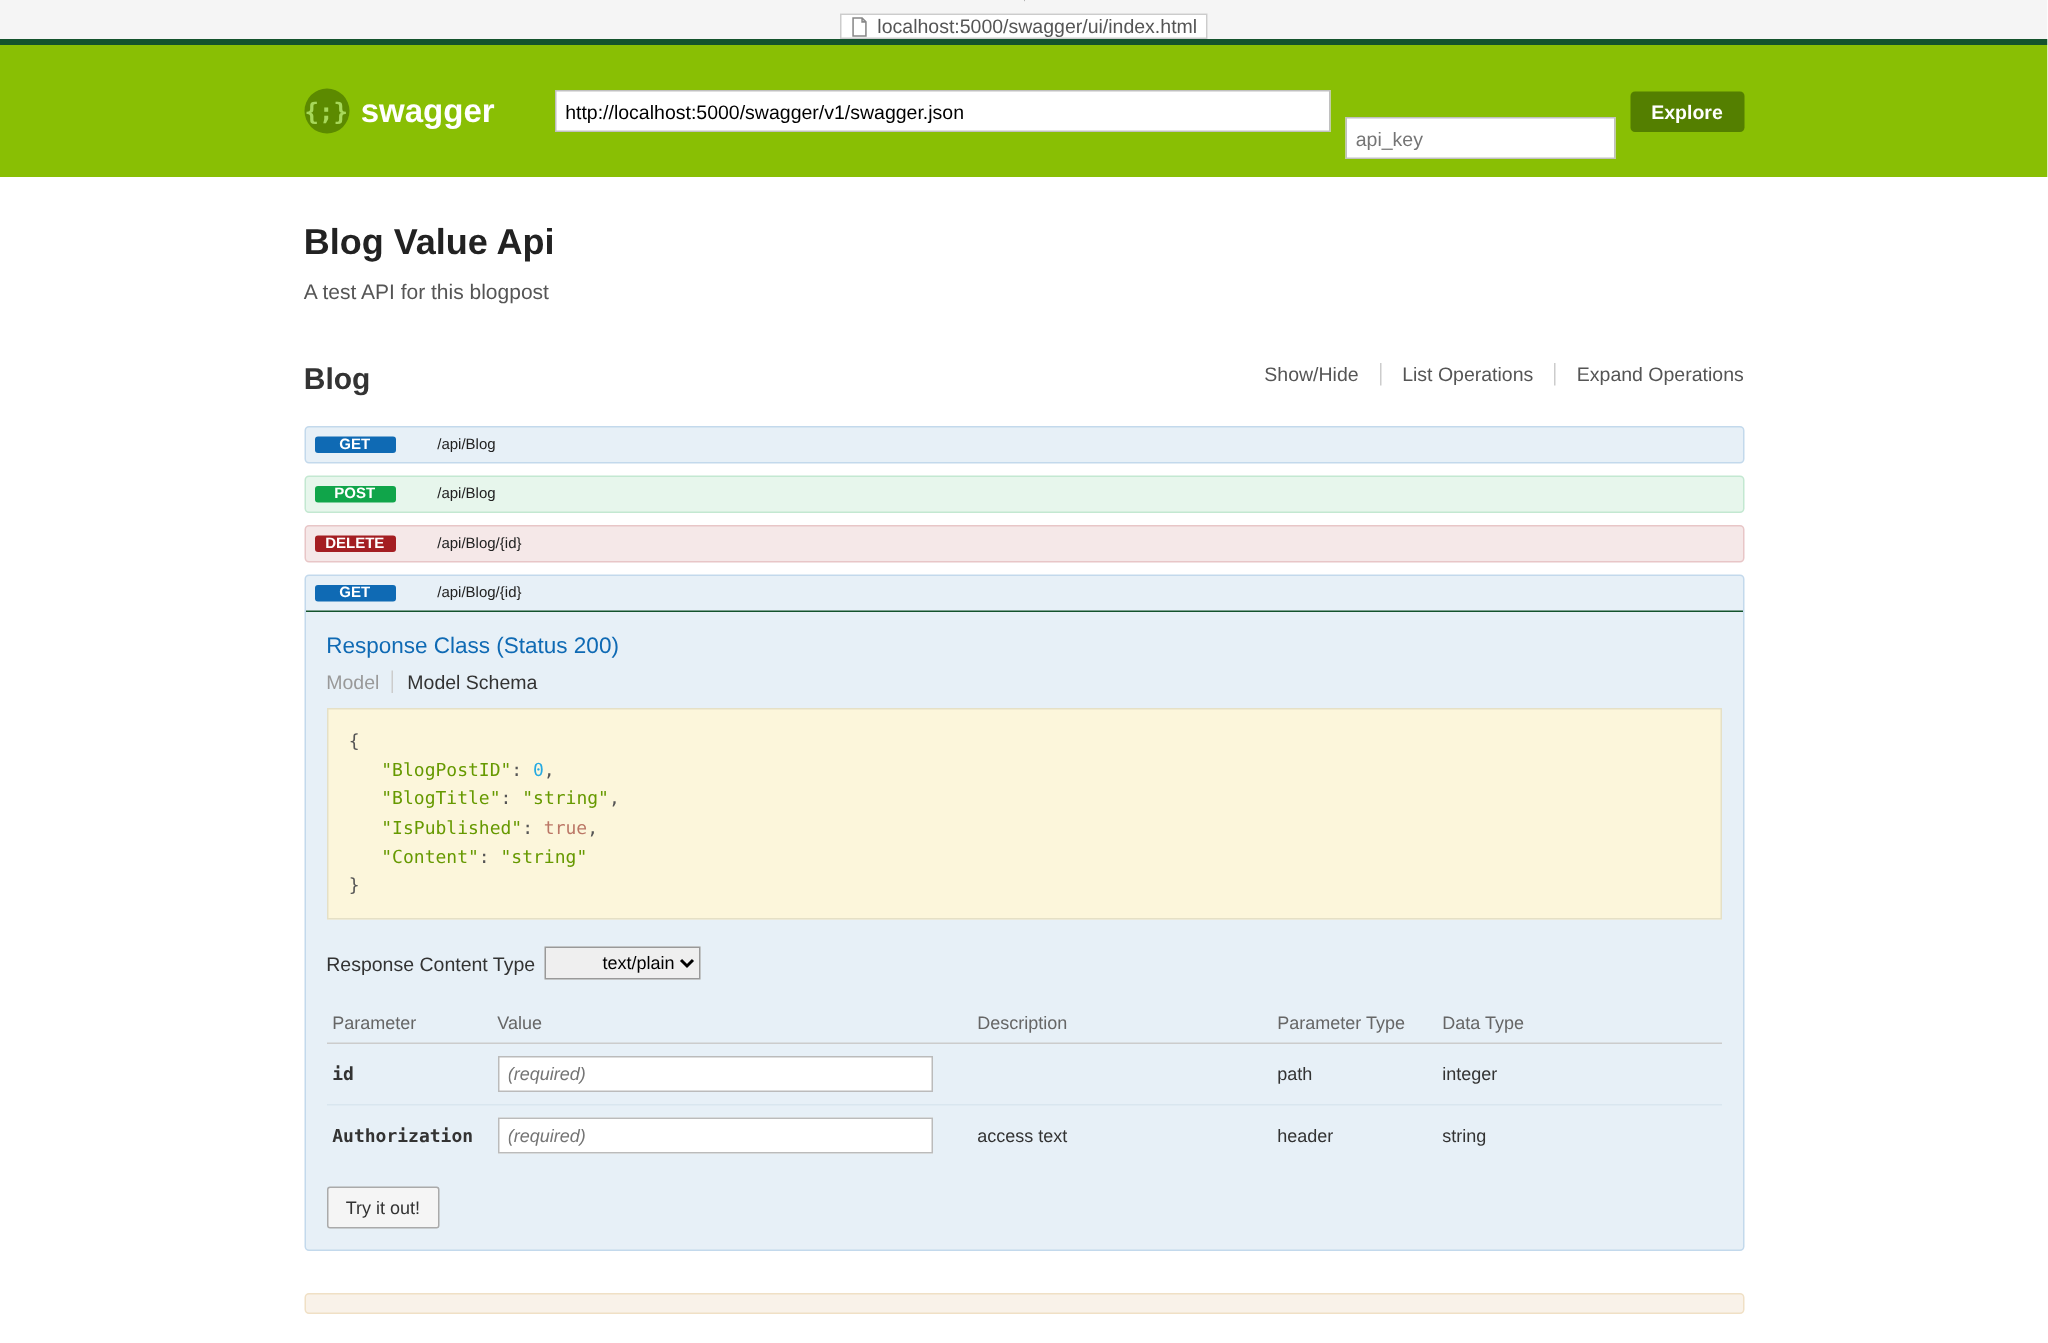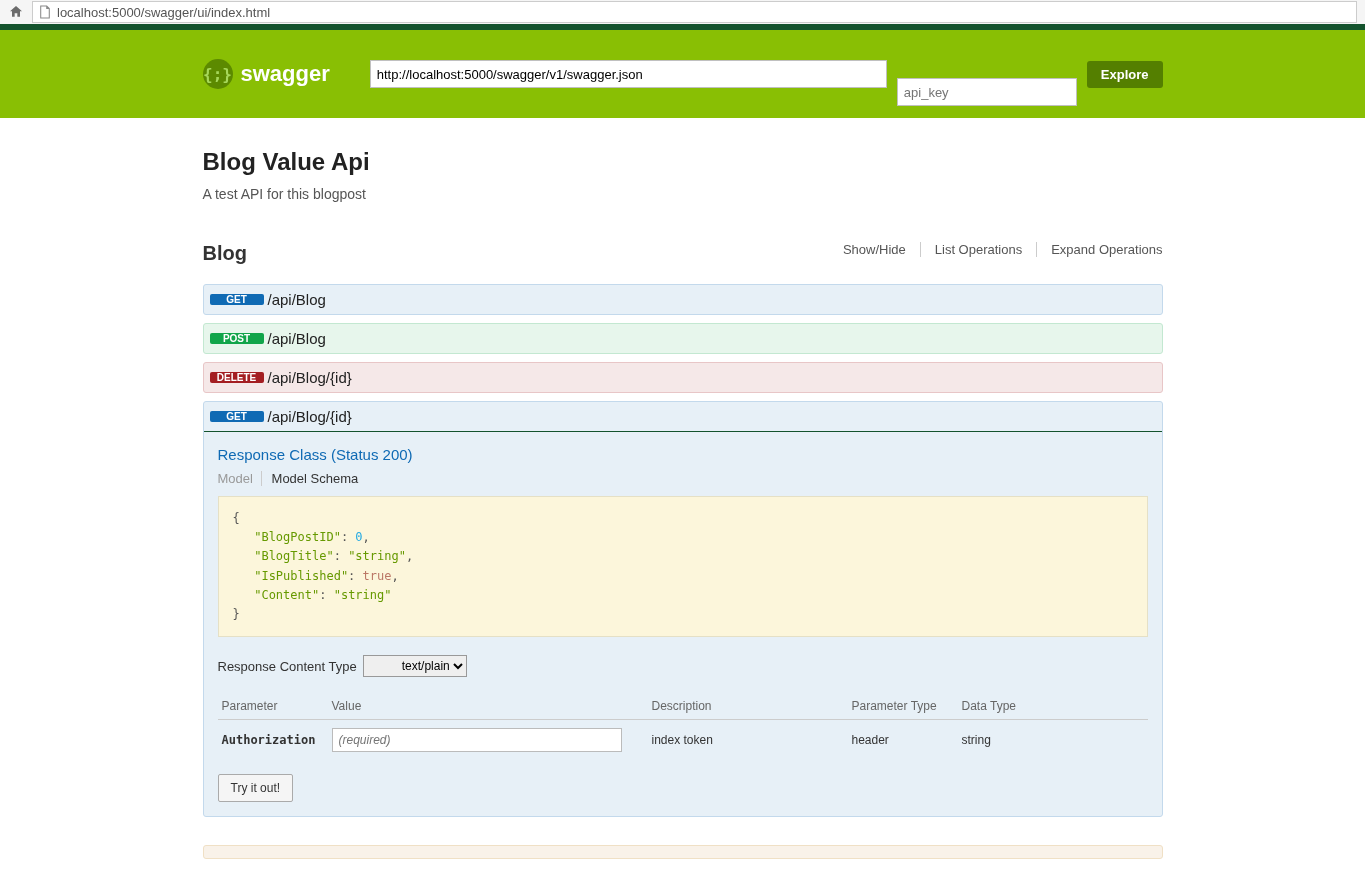--- a/index.html
+++ b/index.html
@@ -1,19 +1,19 @@
 <!DOCTYPE html>
 <html><head>
 <meta charset="utf-8">
 <style>
 * { box-sizing: border-box; margin: 0; padding: 0; }
 body { font-family: "Helvetica Neue", Arial, sans-serif; font-size: 14px; color: #333; background: #fff; }
 
 
-.browser-bar { height: 30px; background: #f5f5f5; border-bottom: 6px solid #14532d; display: flex; align-items: center; padding: 0 8px; gap: 8px; }
+.browser-bar { height: 30px; background: #f5f5f5; border-bottom: 4px solid #14532d; display: flex; align-items: center; padding: 0 8px; gap: 8px; flex-direction: column; }
 .home-icon { width: 16px; height: 16px; fill: #6b6b6b; }
 .url-box { flex: 1; height: 22px; background: #fff; border: 1px solid #ccc; display: flex; align-items: center; padding: 0 6px; font-size: 13px; color: #555; }
 .page-icon { width: 12px; height: 14px; fill: none; stroke: #888; stroke-width: 1.2; margin-right: 6px; }
 
 
 .swagger-header { background: #89bf04; padding: 12px 0; }
 .header-inner { width: 960px; margin: 0 auto; display: flex; align-items: center; gap: 10px; }
 .swagger-logo { display: flex; align-items: center; gap: 8px; color: #fff; font-weight: bold; font-size: 22px; margin-right: 30px; }
 .logo-circle { width: 30px; height: 30px; border-radius: 50%; background: #5c8a00; display: flex; align-items: center; justify-content: center; color: #a7d85a; font-size: 16px; font-weight: bold; font-family: monospace; }
 .header-input { height: 28px; padding: 0 6px; border: 1px solid #c0c0c0; font-size: 13px; }
@@ -37,21 +37,21 @@
 .op-get { background: #e7f0f7; border-color: #c3d9ec; }
 .op-post { background: #e7f6ec; border-color: #c3e8d1; }
 .op-delete { background: #f5e8e8; border-color: #e8c6c7; }
 .op-put { background: #f9f2e9; border-color: #f0e0c5; }
 
 .op-header { display: flex; align-items: center; padding: 6px; cursor: pointer; }
 .method-badge { font-size: 10px; font-weight: bold; color: #fff; padding: 0 0; width: 54px; text-align: center; border-radius: 2px; text-transform: uppercase; }
 .bg-get { background: #0f6ab4; }
 .bg-post { background: #10a54a; }
 .bg-delete { background: #a41e22; }
-.op-path { font-size: 15px; color: #222; padding-left: 4px; font-weight: 500; text-align: center; }
+.op-path { font-size: 10px; color: #222; padding-left: 28px; font-weight: 500; text-align: center; }
 
 .op-body { padding: 14px 14px 14px 14px; border-top: 1px solid #14532d; }
 .response-header { font-size: 15px; color: #0f6ab4; margin-bottom: 8px; }
 .model-tabs { font-size: 13px; margin-bottom: 10px; }
 .model-tabs .inactive { color: #999; margin-right: 6px; padding-right: 8px; border-right: 1px solid #ccc; }
 .model-tabs .active { color: #333; }
 
 .code-block { background: #fcf6db; border: 1px solid #e5e0c6; padding: 12px 14px; font-family: Consolas, Menlo, monospace; font-size: 12px; line-height: 1.6; color: #555; white-space: pre; margin-bottom: 18px; }
 .k { color: #690; }
 .n { color: #25aae2; }
@@ -165,23 +165,30 @@
           <tr>
             <th class="col-param">Parameter</th>
             <th class="col-value">Value</th>
             <th class="col-desc">Description</th>
             <th class="col-ptype">Parameter Type</th>
             <th>Data Type</th>
           </tr>
         </thead>
         <tbody>
           <tr>
+            <td class="param-name">id</td>
+            <td><input class="param-input" placeholder="(required)" style=""></td>
+            <td></td>
+            <td>path</td>
+            <td>integer</td>
+          </tr>
+          <tr>
             <td class="param-name">Authorization</td>
             <td><input class="param-input" placeholder="(required)" style=""></td>
-            <td>index token</td>
+            <td>access text</td>
             <td>header</td>
             <td>string</td>
           </tr>
         </tbody>
       </table>
 
       <button class="try-btn">Try it out!</button>
     </div>
   </div>
 

